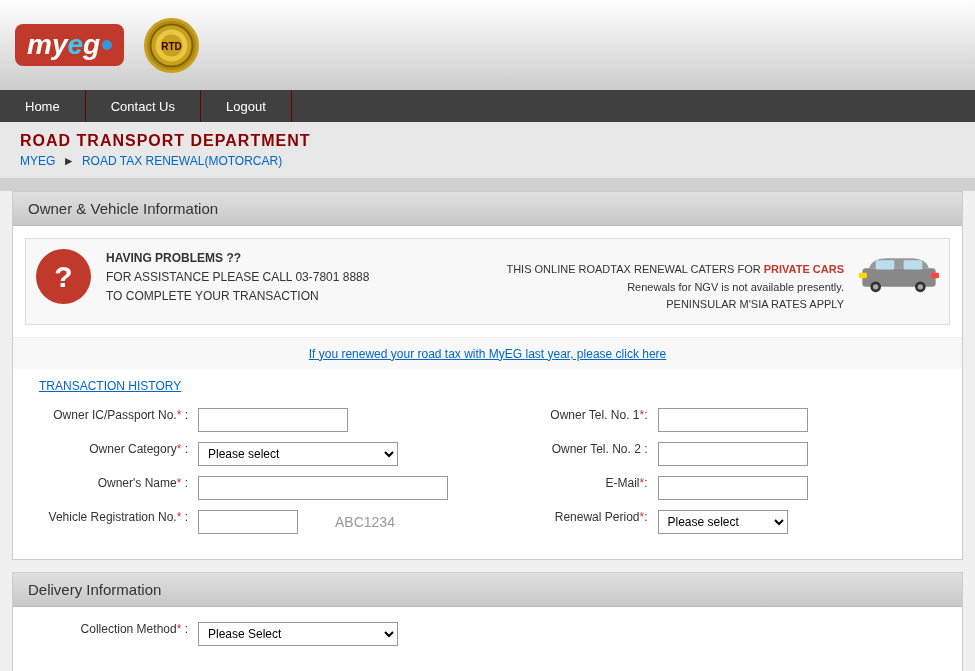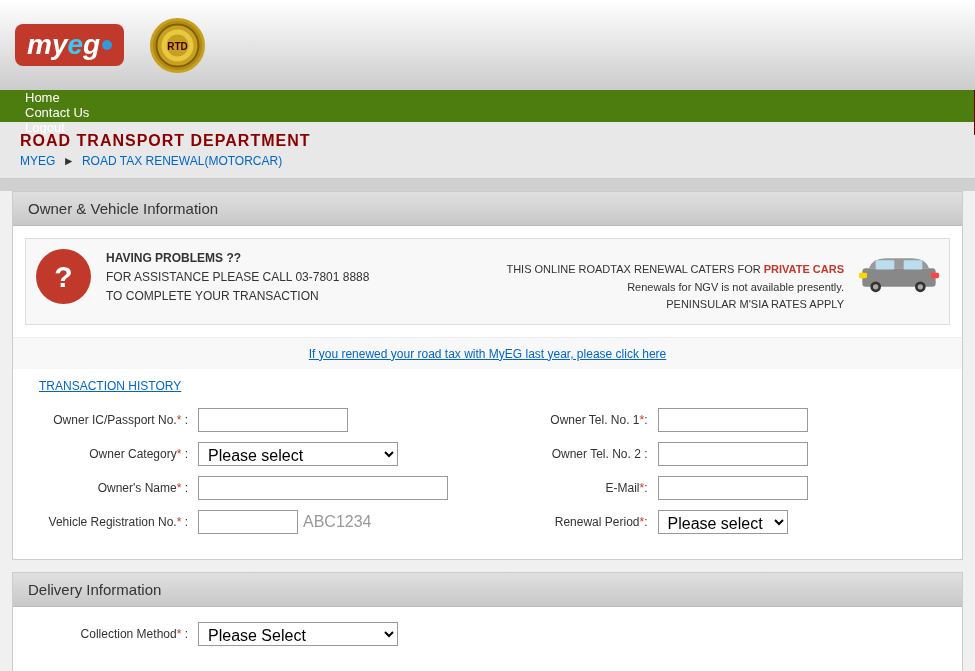--- a/index.html
+++ b/index.html
@@ -4,21 +4,21 @@
   <style>
     * { margin: 0; padding: 0; box-sizing: border-box; }
     body { font-family: Arial, sans-serif; font-size: 13px; background: #d0d0d0; width: 975px; }
 
     
     .header {
       background: linear-gradient(to bottom, #ffffff, #cccccc);
       padding: 8px 15px;
       display: flex;
       align-items: center;
-      gap: 26px;
+      gap: 20px;
       height: 90px;
     }
     .logo-myeg {
       background: #c0392b;
       border-radius: 8px;
       padding: 5px 12px;
       display: inline-flex;
       align-items: center;
     }
     .logo-myeg span {
@@ -42,24 +42,23 @@
       background: radial-gradient(circle, #f0d060, #c8a020, #806000);
       border: 3px solid #c8a020;
       display: flex;
       align-items: center;
       justify-content: center;
       font-size: 20px;
     }
 
     
     .nav {
-      background: #4d7c0f;
+      background: #404040;
       display: flex;
       height: 32px;
-      flex-direction: column;
     }
     .nav a {
       color: white;
       text-decoration: none;
       padding: 0 25px;
       display: flex;
       align-items: center;
       font-size: 13px;
       border-right: 1px solid #6b0000;
       cursor: pointer;
@@ -174,35 +173,34 @@
       cursor: pointer;
       display: inline-block;
     }
 
     
     .form-area {
       padding: 5px 15px 15px 15px;
     }
     .form-row {
       display: flex;
-      align-items: center;
       margin-bottom: 10px;
       gap: 10px;
     }
     .form-label {
       text-align: right;
       min-width: 160px;
       font-size: 12px;
       color: #333;
     }
     .form-label .required { color: #c0392b; }
     .form-control {
       border: 1px solid #999;
       padding: 3px 5px;
-      font-size: 16px;
+      font-size: 12px;
       height: 24px;
     }
     input.form-control { width: 150px; }
     select.form-control { width: 200px; background: white; }
     input.name-field { width: 250px; }
 
     
     .form-two-col {
       display: flex;
       gap: 0;
@@ -218,21 +216,22 @@
     .vehicle-reg-container {
       display: flex;
       align-items: center;
       gap: 5px;
     }
     .vehicle-reg-container input {
       width: 100px;
     }
     .vehicle-reg-placeholder {
       color: #999;
-      font-size: 16px;
+      font-size: 14px;
+      margin-left: 32px;
     }
 
     
     .delivery-section {
       background: white;
       margin: 0 12px 12px 12px;
       border: 1px solid #ccc;
     }
   </style>
 </head>

